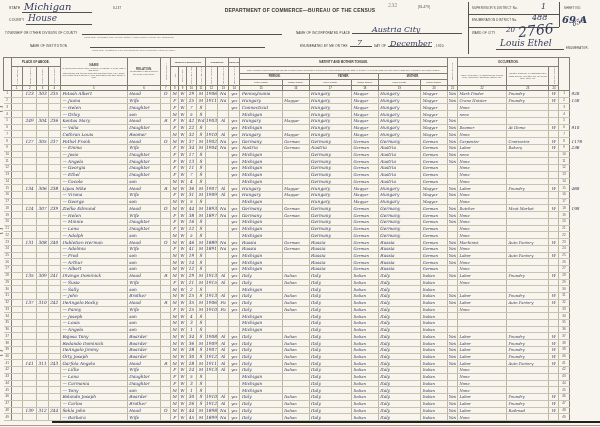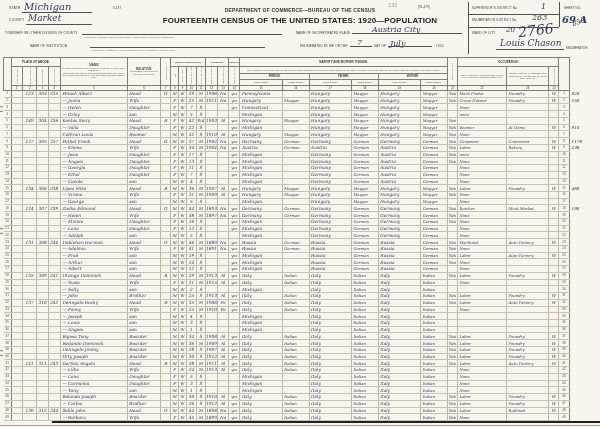--- a/index.html
+++ b/index.html
@@ -45,68 +45,67 @@
 </head>
 <body>
 
 <div id="sheet">
 
   <div class="abs lbl" style="left:9px;top:6px;">STATE</div>
   <div class="abs hwrite" style="left:24px;top:1px;font-size:10px;">Michigan</div>
   <div class="abs uline" style="left:22px;top:12px;width:70px;"></div>
 
   <div class="abs lbl" style="left:9px;top:18px;">COUNTY</div>
-  <div class="abs hwrite" style="left:28px;top:13px;font-size:9px;">Market</div>
+  <div class="abs hwrite" style="left:28px;top:13px;font-size:9px;">House</div>
   <div class="abs uline" style="left:26px;top:24px;width:66px;"></div>
 
   <div class="abs lbl" style="left:5px;top:31px;font-size:3px;">TOWNSHIP OR OTHER DIVISION OF COUNTY</div>
   <div class="abs uline" style="left:82px;top:34px;width:200px;"></div>
   <div class="abs micro" style="left:84px;top:35.5px;">(Insert name of township, town, precinct, district, or other division of county. See instructions.)</div>
 
   <div class="abs lbl" style="left:30px;top:44px;font-size:3px;">NAME OF INSTITUTION</div>
   <div class="abs uline" style="left:90px;top:47px;width:175px;"></div>
   <div class="abs micro" style="left:92px;top:48.5px;">(Insert name of institution, if any, and indicate the lines on which the entries are made.)</div>
 
   <div class="abs lbl" style="left:113px;top:6px;font-size:2.8px;">8-137</div>
 
   <div class="abs lbl bold" style="left:180px;top:7px;width:240px;text-align:center;font-size:5px;">DEPARTMENT OF COMMERCE—BUREAU OF THE CENSUS</div>
-  <div class="abs bold" style="left:135px;top:16px;width:330px;text-align:center;font-size:8px;letter-spacing:.1px;color:#23211d;">FOURTEENTH CENSUS OF THE UNITED STATES: 1920—POPULATION</div>
 
   <div class="abs hwrite" style="left:388px;top:2px;font-size:5px;color:#8a8478;">232</div>
   <div class="abs lbl" style="left:418px;top:5px;font-size:2.8px;">[81-479]</div>
 
   <div class="abs lbl" style="left:296px;top:31px;font-size:3px;">NAME OF INCORPORATED PLACE</div>
   <div class="abs hwrite" style="left:372px;top:25px;font-size:8px;">Austria City</div>
   <div class="abs uline" style="left:352px;top:33px;width:110px;"></div>
   <div class="abs micro" style="left:353px;top:34.5px;"></div>
 
   <div class="abs lbl" style="left:300px;top:44px;font-size:3px;">ENUMERATED BY ME ON THE</div>
   <div class="abs hwrite" style="left:357px;top:38px;font-size:8px;">7</div>
   <div class="abs uline" style="left:350px;top:46px;width:22px;"></div>
   <div class="abs lbl" style="left:374px;top:44px;font-size:3px;">DAY OF</div>
-  <div class="abs hwrite" style="left:390px;top:39px;font-size:8px;">July</div>
+  <div class="abs hwrite" style="left:390px;top:39px;font-size:8px;">December</div>
   <div class="abs uline" style="left:388px;top:46px;width:44px;"></div>
   <div class="abs lbl" style="left:434px;top:44px;font-size:3px;">, 1920.</div>
 
   <div id="rightbox" class="abs">
     <div class="hr" style="top:12px;width:90px;"></div>
     <div class="hr" style="top:25px;width:90px;"></div>
     <div class="abs" style="left:90px;top:0;width:0;height:25px;border-left:.7px solid #55504a;"></div>
   </div>
   <div class="abs lbl" style="left:472px;top:6px;font-size:2.9px;">SUPERVISOR'S DISTRICT No.</div>
   <div class="abs hwrite" style="left:541px;top:2px;font-size:8px;">1</div>
   <div class="abs lbl" style="left:564px;top:6px;font-size:2.9px;">SHEET NO.</div>
   <div class="abs lbl" style="left:472px;top:18px;font-size:2.9px;">ENUMERATION DISTRICT No.</div>
-  <div class="abs hwrite" style="left:532px;top:13px;font-size:8px;">263</div>
+  <div class="abs hwrite" style="left:532px;top:13px;font-size:8px;">488</div>
   <div class="abs hwrite bold" style="left:562px;top:14px;font-size:10px;">69 A</div>
   <div class="abs lbl" style="left:472px;top:31px;font-size:2.9px;">WARD OF CITY</div>
   <div class="abs hwrite" style="left:506px;top:26px;font-size:7px;">20</div>
   <div class="abs hwrite" style="left:518px;top:22px;font-size:14px;transform:rotate(-7deg);">2766</div>
   <div class="abs hwrite" style="left:572px;top:18px;font-size:7px;transform:rotate(-22deg);">856</div>
-  <div class="abs hwrite" style="left:500px;top:38px;font-size:9px;">Louis Chason</div>
+  <div class="abs hwrite" style="left:500px;top:38px;font-size:9px;">Louis Ethel</div>
   <div class="abs uline" style="left:496px;top:49px;width:68px;"></div>
   <div class="abs lbl" style="left:566px;top:46px;font-size:2.8px;">ENUMERATOR.</div>
 
   <table id="census">
     <colgroup>
       <col style="width:7px">
         <col style="width:10px">
         <col style="width:13px">
         <col style="width:10px">
       <col style="width:11px">

